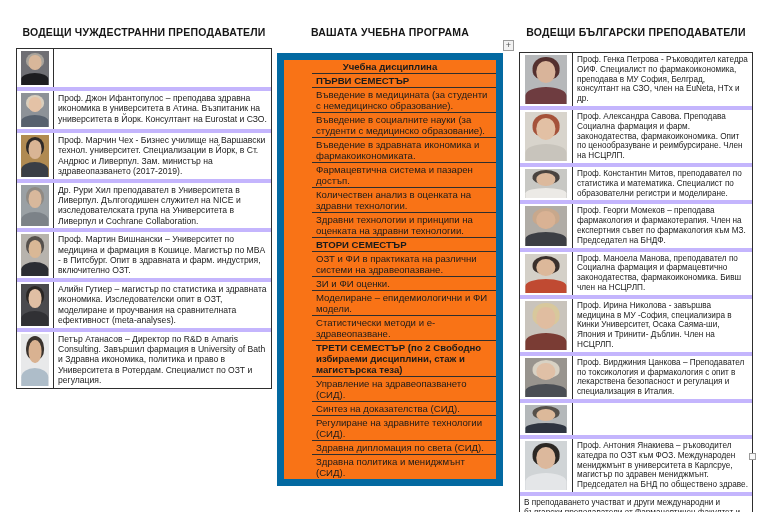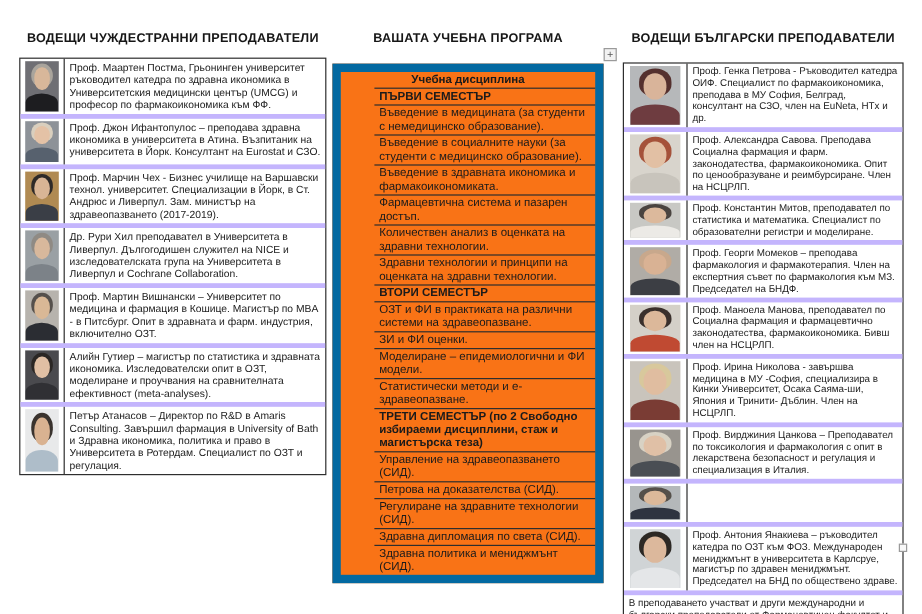--- a/index.html
+++ b/index.html
@@ -57,21 +57,20 @@
     <div class="col-title">ВОДЕЩИ ЧУЖДЕСТРАННИ ПРЕПОДАВАТЕЛИ</div>
     <div class="ltable" id="foreign-table">
         <div class="lrow">
           <div class="pcell">
             <div class="photo" style="background: rgb(111, 111, 116);">
               <div class="hair" style="background: rgb(169, 164, 156);"></div>
               <div class="face" style="background: rgb(216, 183, 154);"></div>
               <div class="torso" style="background: rgb(29, 29, 32);"></div>
             </div>
           </div>
-          <div class="tcell">Проф. Маартен Постма, Грьонинген университет ръководител катедра по здравна икономика в Университетския медицински център (UMCG) и професор по фармакоикономика към ФФ.</div>
         </div>
         <div class="lrow">
           <div class="pcell">
             <div class="photo" style="background: rgb(141, 146, 152);">
               <div class="hair" style="background: rgb(217, 207, 190);"></div>
               <div class="face" style="background: rgb(228, 194, 166);"></div>
               <div class="torso" style="background: rgb(87, 97, 110);"></div>
             </div>
           </div>
           <div class="tcell">Проф. Джон Ифантопулос – преподава здравна икономика в университета в Атина. Възпитаник на университета в Йорк. Консултант на Eurostat и СЗО.</div>
@@ -140,21 +139,21 @@
         <div class="prow item">Фармацевтична система и пазарен достъп.</div>
         <div class="prow item">Количествен анализ в оценката на здравни технологии.</div>
         <div class="prow item">Здравни технологии и принципи на оценката на здравни технологии.</div>
         <div class="prow section">ВТОРИ СЕМЕСТЪР</div>
         <div class="prow item">ОЗТ и ФИ в практиката на различни системи на здравеопазване.</div>
         <div class="prow item">ЗИ и ФИ оценки.</div>
         <div class="prow item">Моделиране – епидемиологични и ФИ модели.</div>
         <div class="prow item">Статистически методи и е-здравеопазване.</div>
         <div class="prow section">ТРЕТИ СЕМЕСТЪР (по 2 Свободно избираеми дисциплини, стаж и магистърска теза)</div>
         <div class="prow item">Управление на здравеопазването (СИД).</div>
-        <div class="prow item">Петрова на доказателства (СИД).</div>
+        <div class="prow item">Синтез на доказателства (СИД).</div>
         <div class="prow item">Регулиране на здравните технологии (СИД).</div>
         <div class="prow item">Здравна дипломация по света (СИД).</div>
         <div class="prow item">Здравна политика и мениджмънт (СИД).</div>
       </div>
   </div>
 
   <div class="col col-right">
     <div class="col-title">ВОДЕЩИ БЪЛГАРСКИ ПРЕПОДАВАТЕЛИ</div>
     <div class="ltable" id="bulgarian-table">
         <div class="lrow">

